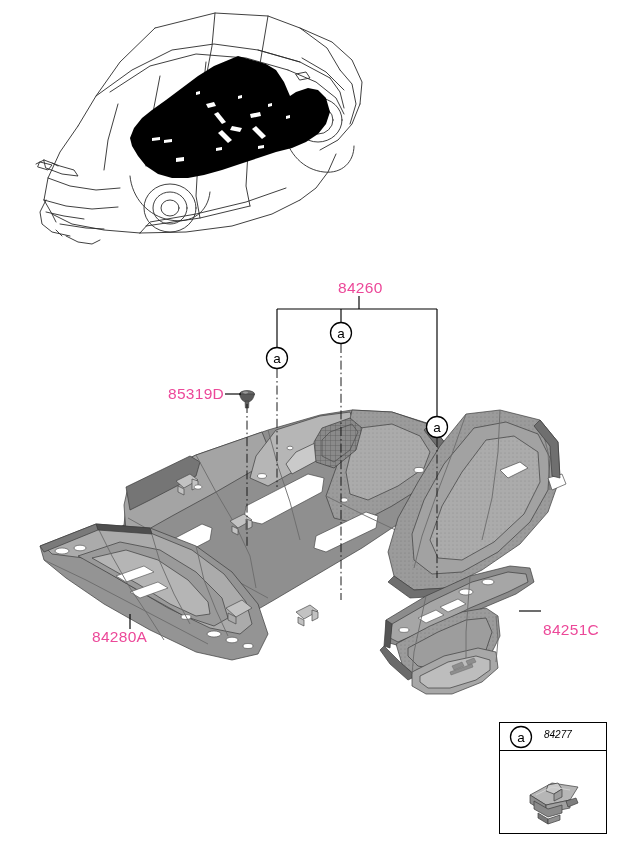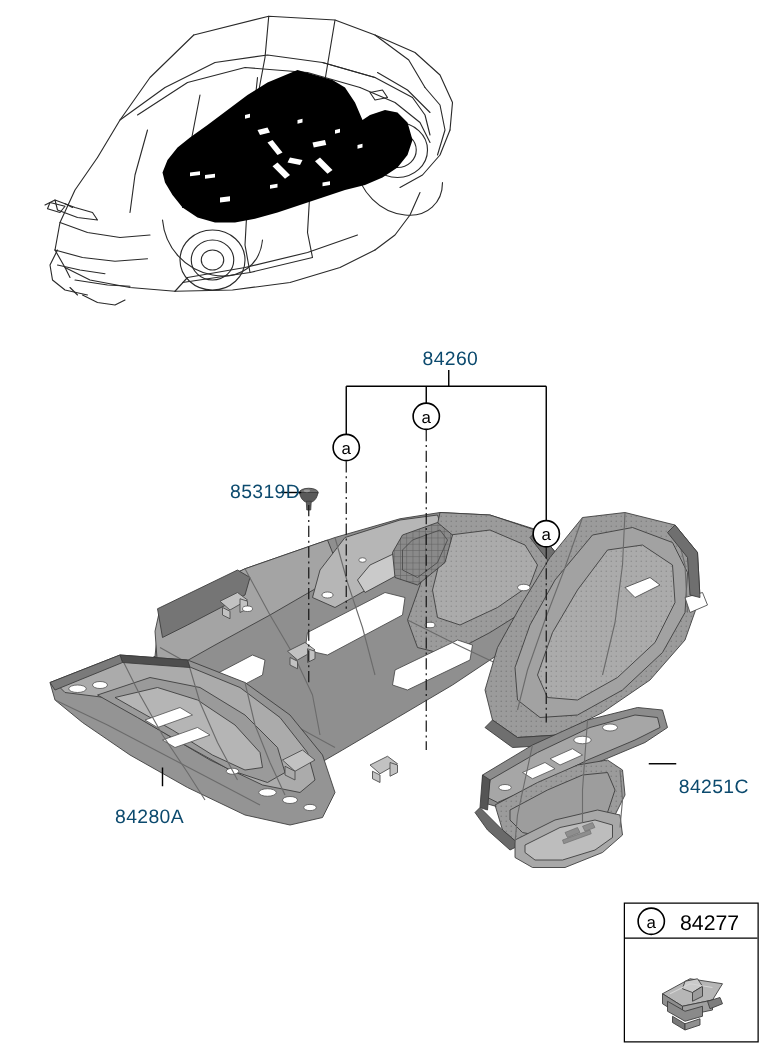--- a/index.html
+++ b/index.html
@@ -10,37 +10,37 @@
     color:#000;
   }
   #stage{position:absolute;left:0;top:0;width:620px;height:848px;}
   svg.layer{position:absolute;left:0;top:0;width:620px;height:848px;overflow:visible;}
 
   .partnum{
     position:absolute;
     font-family:"Liberation Sans","DejaVu Sans",sans-serif;
     font-size:15.5px;
     letter-spacing:0.3px;
-    color:#0c4a6e;
+    color:#ec4899;
     white-space:nowrap;
     line-height:1;
   }
   .legendbox{
     position:absolute;
     border:1.4px solid #000;
     background:#fff;
     box-sizing:border-box;
   }
   .legend-head{
     position:absolute;left:0;top:0;right:0;height:28px;
     border-bottom:1.4px solid #000;box-sizing:border-box;
   }
   .legend-code{
     position:absolute;left:44px;top:6px;
-    font-size:17px;white-space:nowrap;
+    font-size:10px;white-space:nowrap;font-style:italic;
   }
   .legend-body{position:absolute;left:0;top:28px;right:0;bottom:0;}
 </style>
 </head>
 <body>
 
 <div id="stage">
 
   <svg class="layer" viewBox="0 0 620 848">
     <g fill="none" stroke="#2a2a2a" stroke-width="0.9" stroke-linejoin="round" stroke-linecap="round">
@@ -362,23 +362,23 @@
       <line x1="225" y1="394" x2="241" y2="394"></line>
 
       <line x1="130" y1="614" x2="130" y2="629"></line>
 
       <line x1="519" y1="611" x2="541" y2="611"></line>
     </g>
   </svg>
 
   <div class="partnum" style="left:338px; top:280px;">84260</div>
 
-  <div class="partnum" style="left:184px; top:386px;">85319D</div>
-
-  <div class="partnum" style="left:92px; top:646px;">84280A</div>
+  <div class="partnum" style="left:168px; top:386px;">85319D</div>
+
+  <div class="partnum" style="left:92px; top:629px;">84280A</div>
 
   <div class="partnum" style="left:543px; top:622px;">84251C</div>
 
   <div class="legendbox" style="left:499px; top:722px; width:108px; height:112px;">
     <div class="legend-head">
       <svg width="108" height="28" style="position:absolute;left:0;top:0;">
         <circle cx="21" cy="14" r="10.5" fill="#ffffff" stroke="#000" stroke-width="1.3"></circle>
         <text x="21" y="19.4" text-anchor="middle" font-family="Liberation Sans, DejaVu Sans, sans-serif" font-size="13.5" fill="#000">a</text>
       </svg>
       <div class="legend-code">84277</div>

